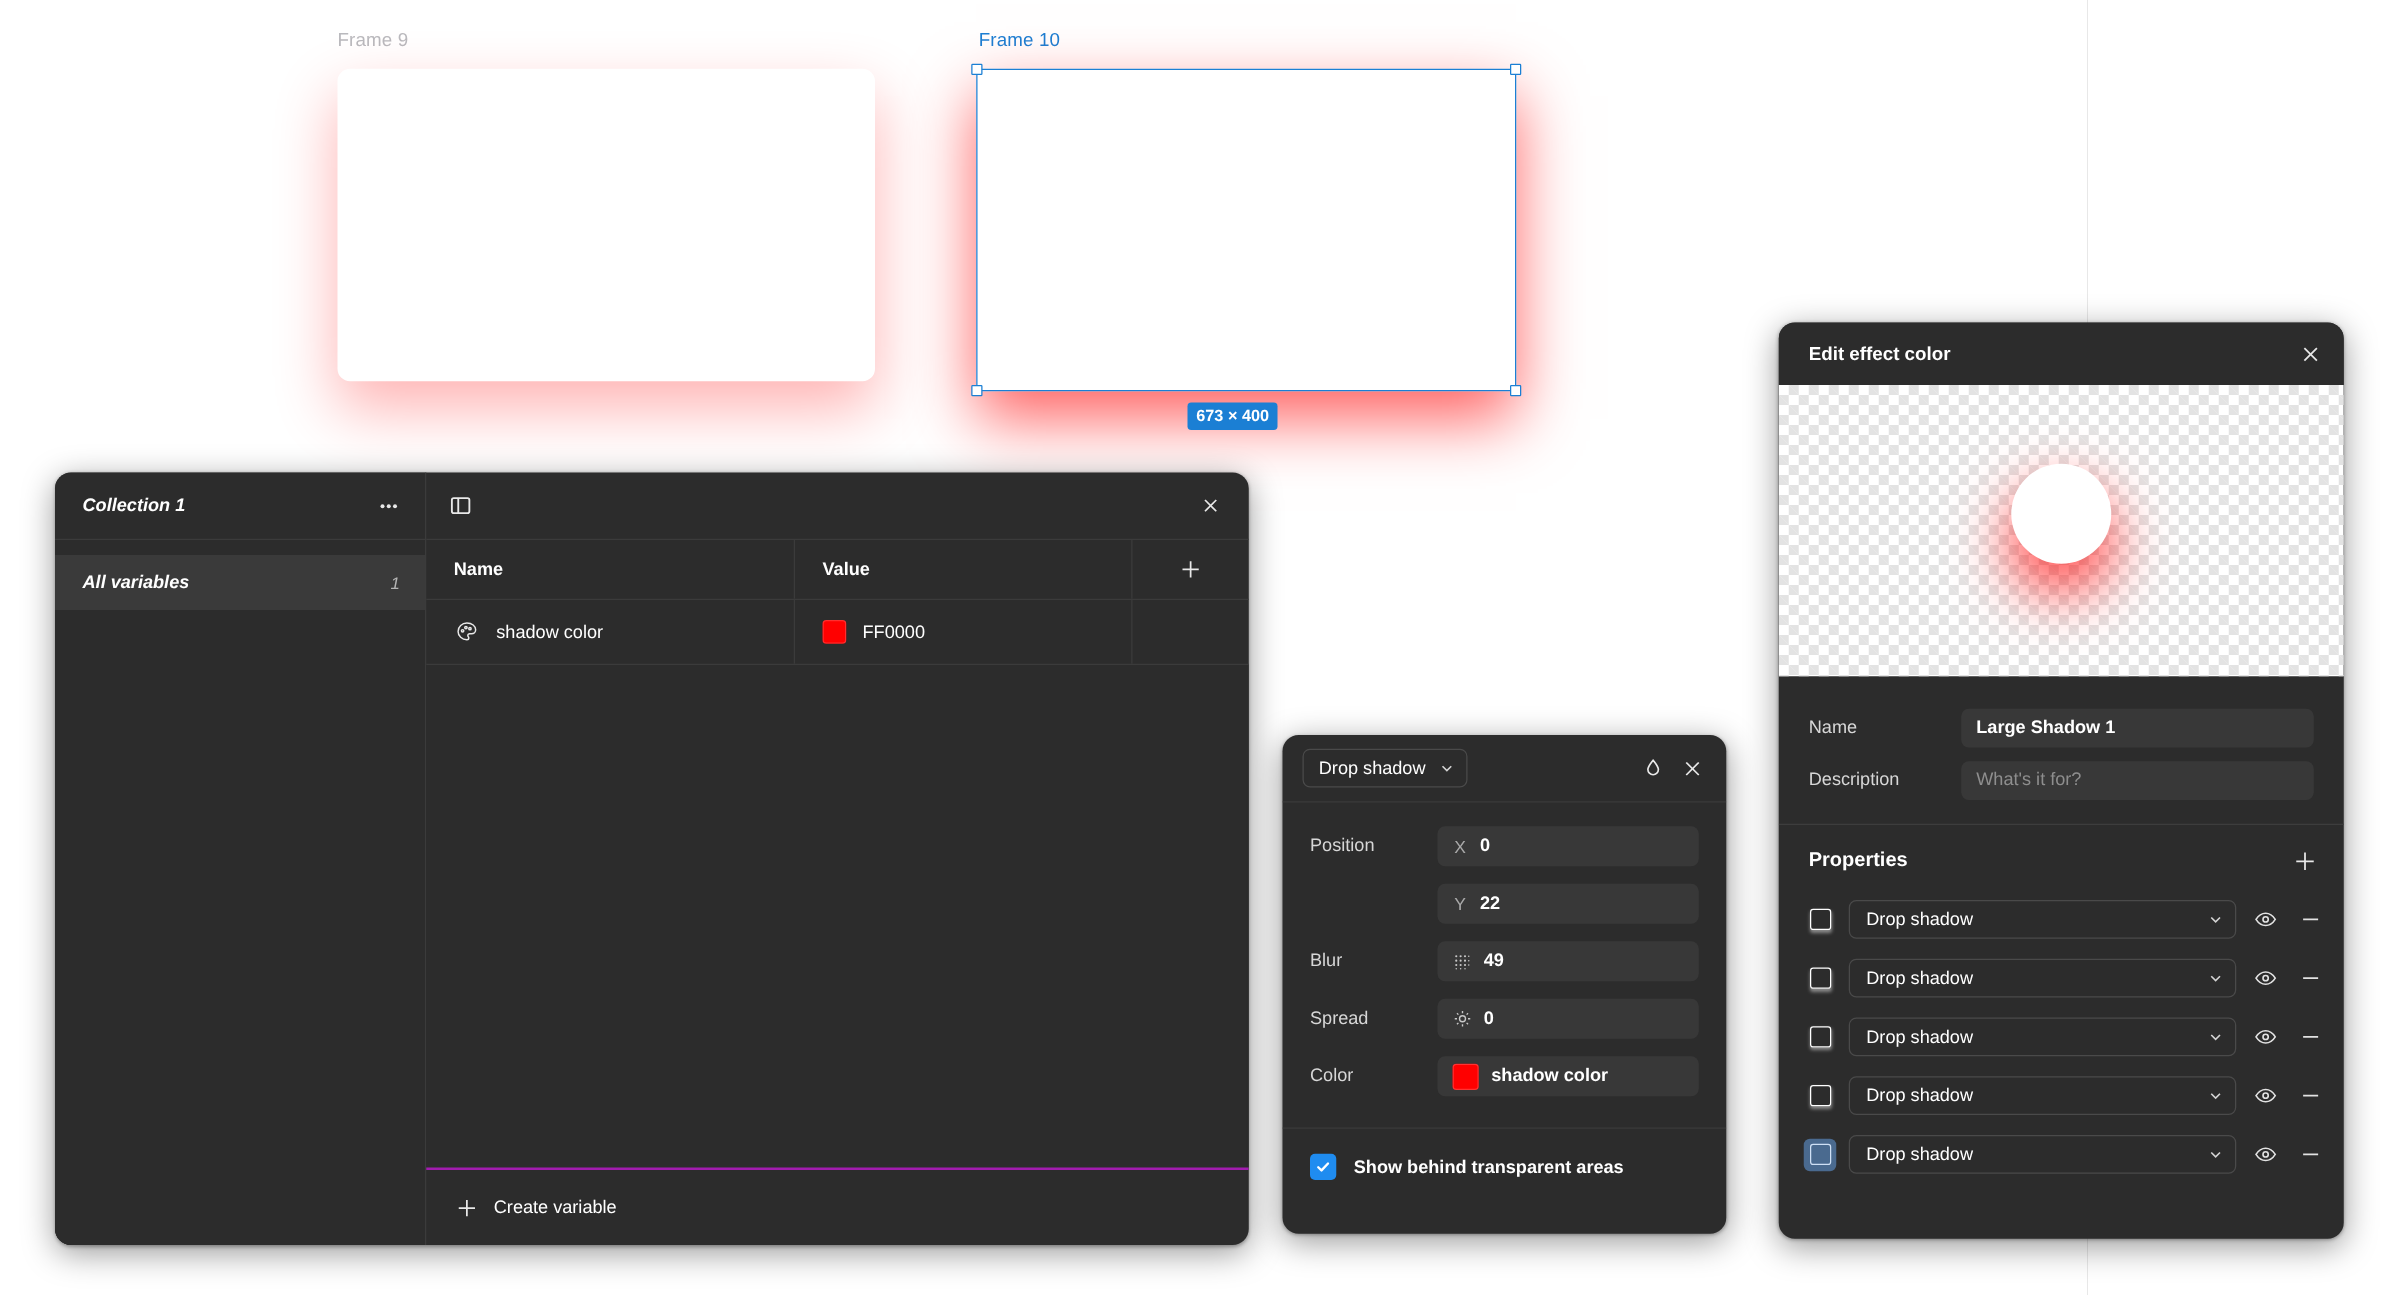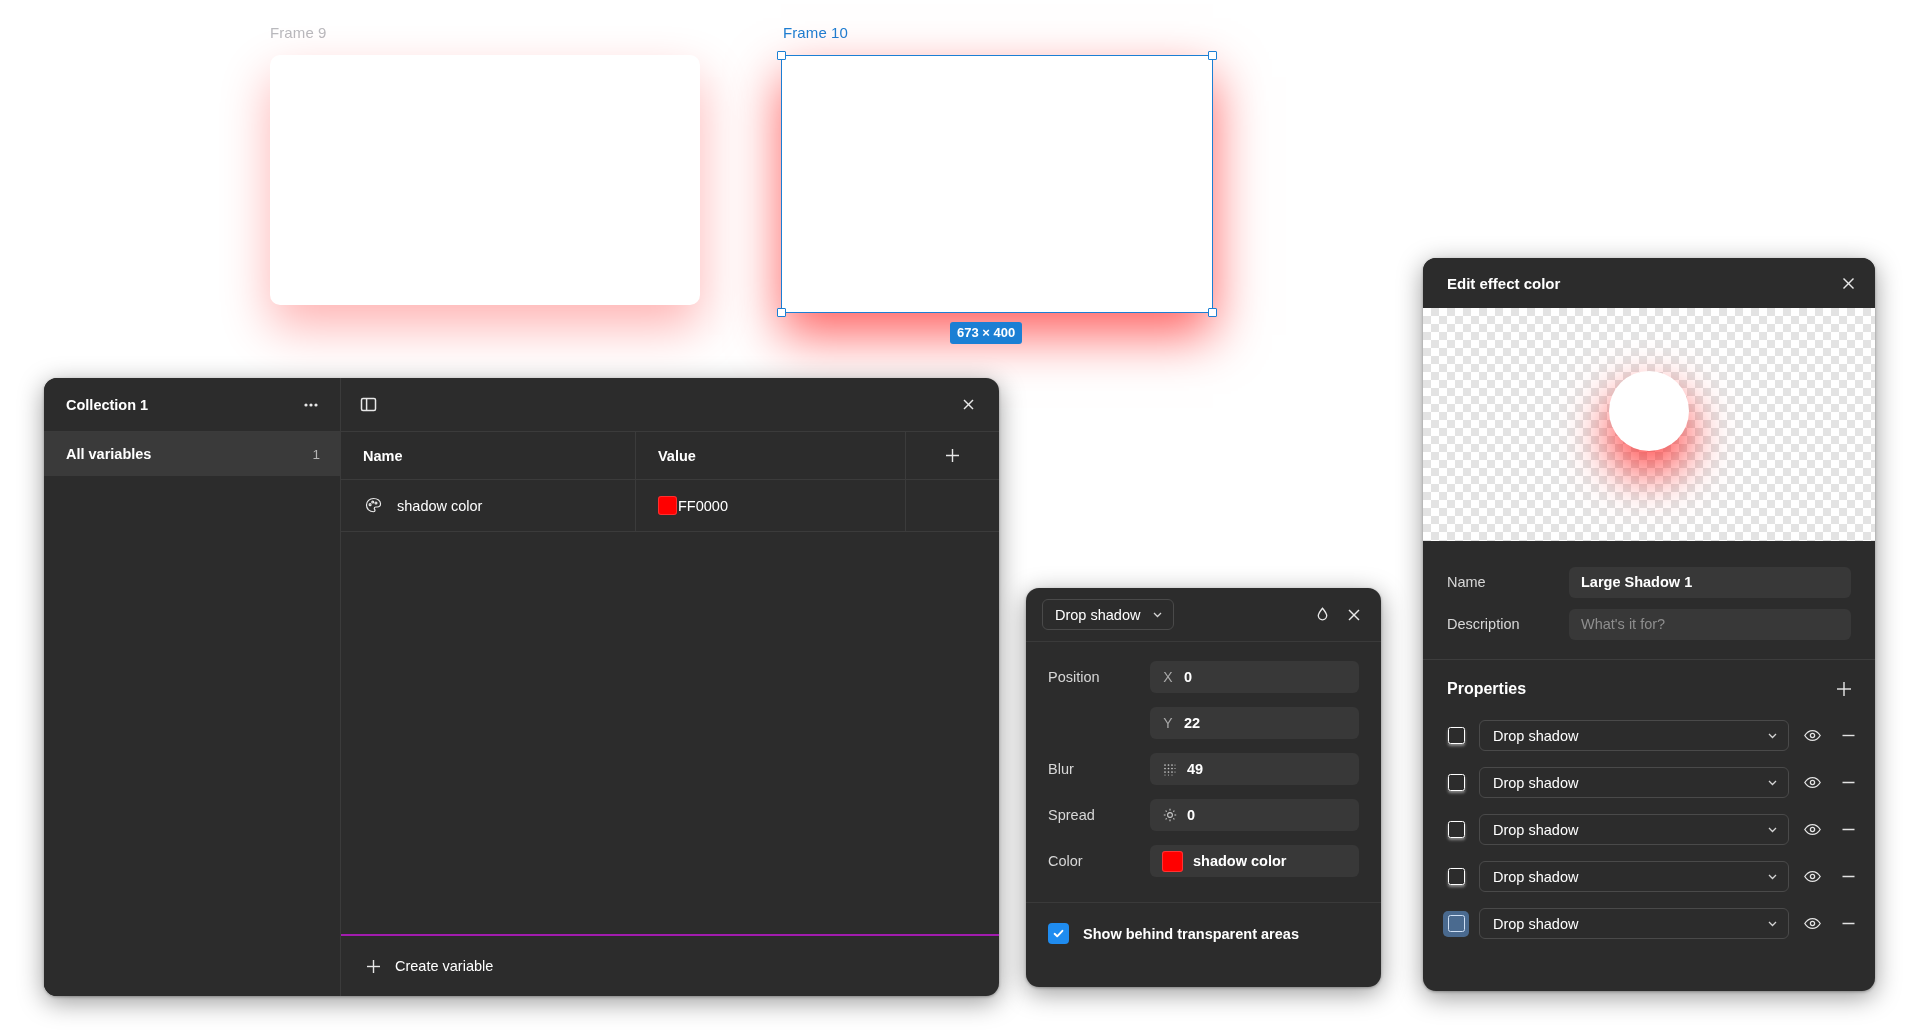--- a/index.html
+++ b/index.html
@@ -93,38 +93,39 @@
   
   #variables-panel {
     left: 44px; top: 378px; width: 955px; height: 618px;
     display: flex;
     background: #2c2c2c;
   }
   .vp-sidebar {
     width: 297px; flex: none;
     background: #2c2c2c;
     border-right: 1px solid #3b3b3b;
-    display: flex; flex-direction: column;
+    display: flex; flex-direction: column; font-style: italic;
   }
   .vp-sidebar-head {
     height: 54px; flex: none;
     display: flex; align-items: center;
     padding: 0 16px 0 22px;
     border-bottom: 1px solid #3b3b3b;
   }
   .vp-collection-title {
     font-size: 14.5px; font-weight: bold; color: #ffffff;
     flex: 1;
   }
   .vp-collection-row {
     height: 44px;
     display: flex; align-items: center;
     padding: 0 20px 0 22px;
     background: #3a3a3a;
     cursor: default;
+    margin-top: 12px;
   }
   .vp-collection-name { font-size: 14.5px; font-weight: bold; color: #ffffff; flex: 1; }
   .vp-collection-count { font-size: 13.5px; color: #b4b4b4; }
 
   .vp-main { flex: 1; display: flex; flex-direction: column; min-width: 0; }
   .vp-main-head {
     height: 54px; flex: none;
     display: flex; align-items: center;
     padding: 0 18px 0 14px;
     border-bottom: 1px solid #3b3b3b;
@@ -148,21 +149,21 @@
     height: 52px; flex: none;
     display: flex; align-items: stretch;
     border-bottom: 1px solid #3b3b3b;
   }
   .vp-cell {
     display: flex; align-items: center;
     border-right: 1px solid #3b3b3b;
     font-size: 14.5px; color: #ffffff;
   }
   .vp-cell.name { width: 295px; padding-left: 22px; gap: 14px; flex: none; }
-  .vp-cell.value { width: 270px; padding-left: 22px; gap: 1px; flex: none; }
+  .vp-cell.value { width: 270px; padding-left: 22px; gap: 13px; flex: none; }
   .vp-cell.rest { flex: 1; border-right: none; }
   .swatch {
     width: 19px; height: 19px; border-radius: 3px; flex: none;
     box-shadow: inset 0 0 0 1px rgba(255,255,255,0.18);
   }
   .vp-body-fill { flex: 1; background: #2c2c2c; }
   .vp-footer {
     height: 62px; flex: none;
     display: flex; align-items: center;
     gap: 12px;

